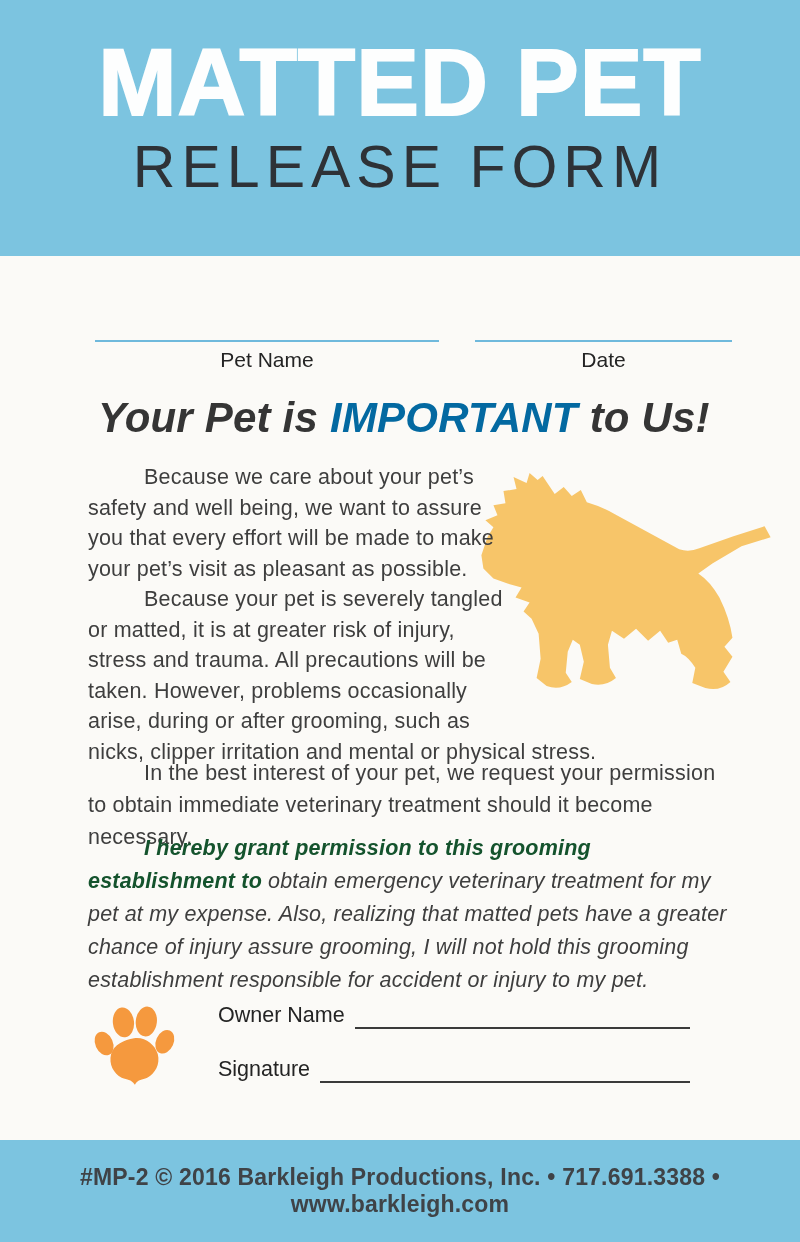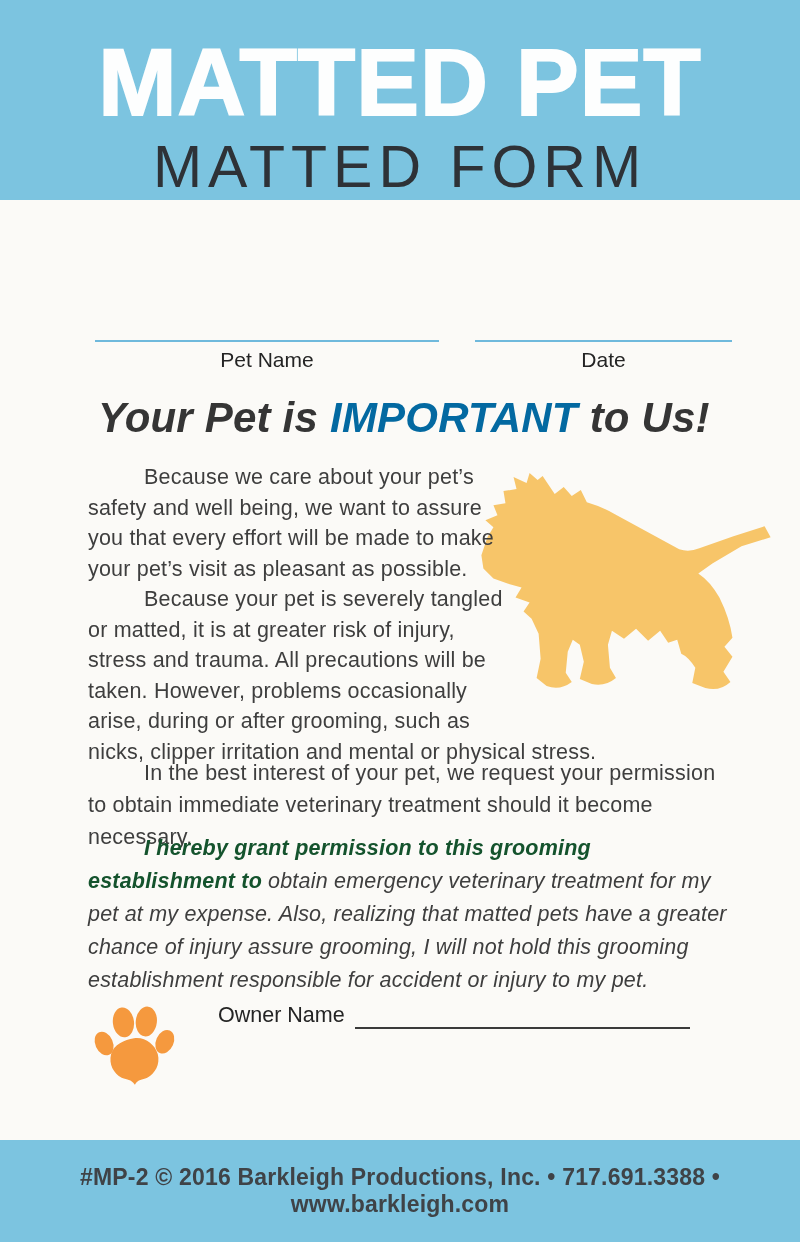--- a/index.html
+++ b/index.html
@@ -3,21 +3,21 @@
 <meta charset="utf-8">
 <style>
   html,body{margin:0;padding:0;background:#e8e8e8;}
   .page{
     position:relative; width:800px; height:1242px; margin:0 auto;
     background:#FBFAF7; overflow:hidden;
     font-family:"Liberation Sans", sans-serif; color:#3E3E3E;
   }
   
   .band{position:absolute; left:0; right:0; background:#7CC4E0;}
-  .band-top{top:0; height:200px; text-align:center;}
+  .band-top{top:0; height:256px; text-align:center;}
   .band-bottom{top:1140px; height:102px;}
   .form-title{
     margin:0; padding-top:36px; line-height:1;
     font-size:94px; font-weight:800; letter-spacing:1px;
     color:#FDFEFE; -webkit-text-stroke:2px #FDFEFE;
   }
   .form-subtitle{
     margin:0; padding-top:8px; line-height:1;
     font-size:59px; font-weight:400; letter-spacing:6px; color:#2E3237;
   }
@@ -60,21 +60,21 @@
     font-size:23px; font-weight:700; color:#3F4347; letter-spacing:0.2px;
   }
 </style>
 </head>
 <body>
 
 <div class="page">
 
   <header class="band band-top">
     <h1 class="form-title">MATTED PET</h1>
-    <h2 class="form-subtitle">MATTED FORM</h2>
+    <h2 class="form-subtitle">RELEASE FORM</h2>
   </header>
 
   <div class="top-field petname">
     <div class="fill-blue"></div>
     <div class="field-label">Pet Name</div>
   </div>
   <div class="top-field date">
     <div class="fill-blue"></div>
     <div class="field-label">Date</div>
   </div>
@@ -115,20 +115,24 @@
         <ellipse cx="64" cy="21" rx="12" ry="17" transform="rotate(7 64 21)"></ellipse>
         <ellipse cx="85" cy="44" rx="10" ry="14" transform="rotate(24 85 44)"></ellipse>
         <path d="M50 40 C62 38 74 47 77 58 C80 70 74 80 65 85 C59 88 55 86 51 93 C46 86 43 88 36 85 C27 80 21 70 24 58 C27 47 39 42 50 40 Z"></path>
       </g>
     </svg>
     <div class="sig-fields">
       <div class="sig-row">
         <span class="sig-label">Owner Name</span>
         <span class="fill-dark"></span>
       </div>
+      <div class="sig-row">
+        <span class="sig-label">Signature</span>
+        <span class="fill-dark"></span>
+      </div>
     </div>
   </div>
 
   <footer class="band band-bottom">
     <div class="footer-text">#MP-2 © 2016 Barkleigh Productions, Inc. • 717.691.3388 • www.barkleigh.com</div>
   </footer>
 
 </div>
 
 </body></html>

